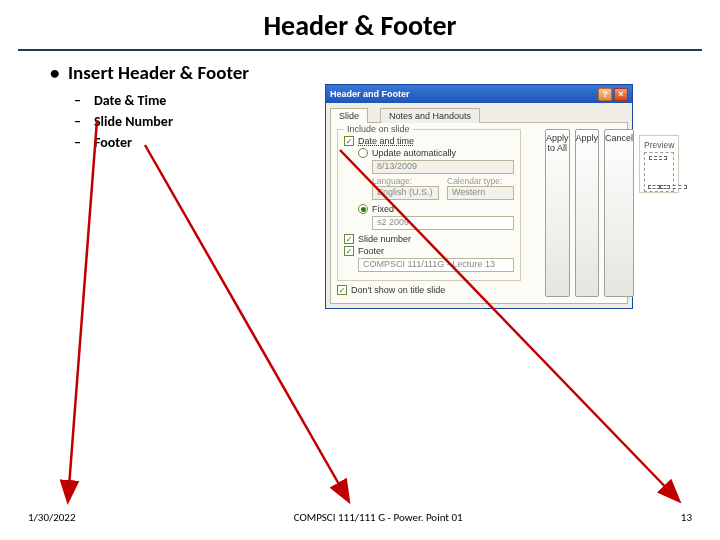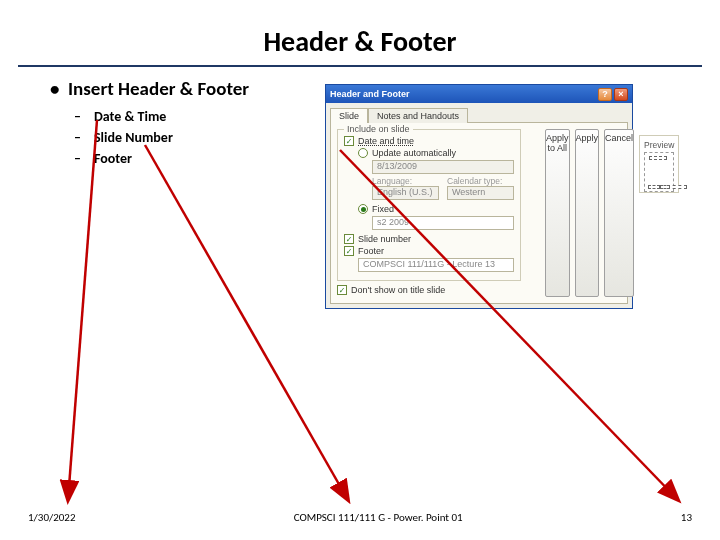--- a/index.html
+++ b/index.html
@@ -9,21 +9,21 @@
     font-family: Calibri, Arial, sans-serif;
     background: #fff;
     position: relative;
     overflow: hidden;
   }
   .slide-title {
     text-align: center;
     font-size: 28px;
     font-weight: bold;
     color: #000;
-    padding-top: 24px;
+    padding-top: 8px;
   }
   .title-underline {
     height: 2px;
     background: #1f3864;
     margin: 6px 18px 0 18px;
   }
   .content {
     padding: 10px 26px 0 26px;
     font-size: 17px;
     margin-left: 24px;
@@ -97,21 +97,21 @@
     border: 1px solid #c96a1f;
     border-radius: 2px;
     color: #fff;
     font-size: 9px;
     line-height: 11px;
     text-align: center;
   }
   .winbtn.close { background: linear-gradient(#f09a7a,#d24a1f); border-color:#a63717; }
   .dlg-tabs {
     display: flex;
-    gap: 0;
+    gap: 12px;
     background: #f0efe7;
     padding: 4px 4px 0 4px;
     font-size: 9px;
   }
   .dlg-tab {
     padding: 2px 8px;
     border: 1px solid #b9b59c;
     border-bottom: none;
     background: #f0efe7;
     position: relative;

